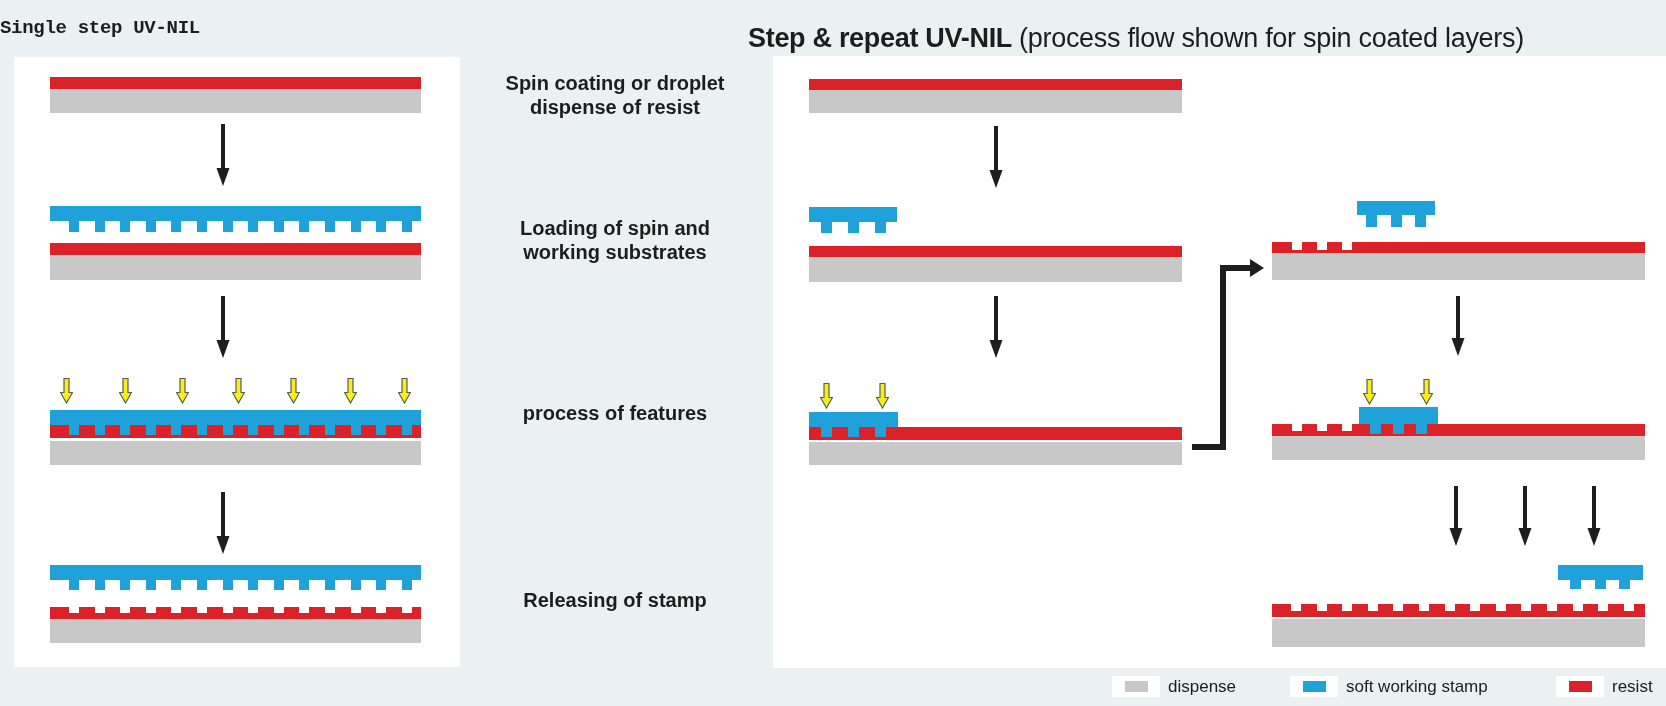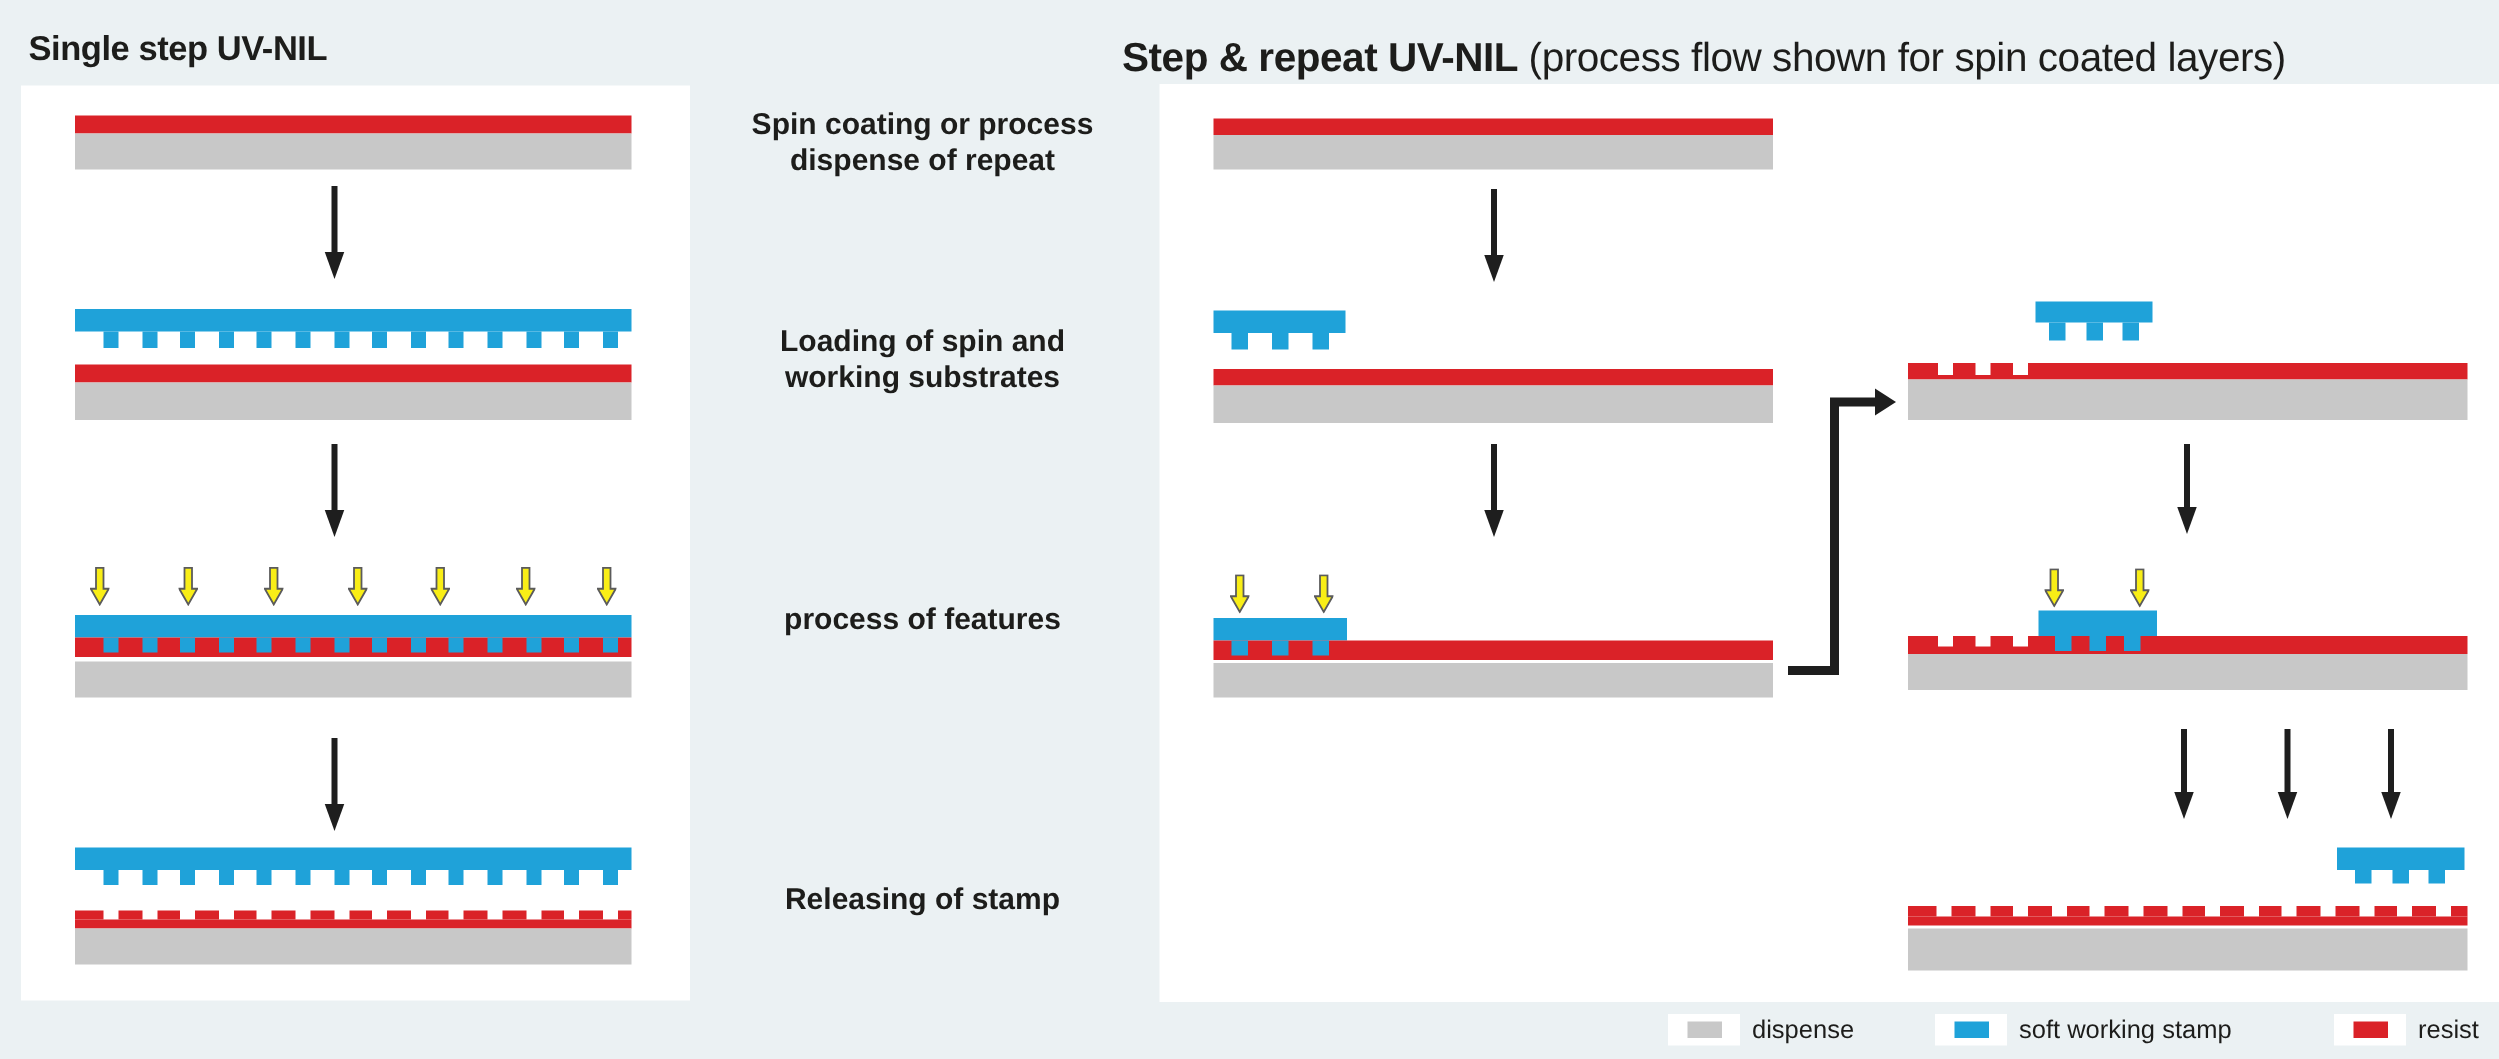--- a/index.html
+++ b/index.html
@@ -1,21 +1,21 @@
 <!DOCTYPE html>
 <html><head>
 <meta charset="utf-8">
 <style>
   html,body{margin:0;padding:0;background:#ebf1f3;}
   #canvas{position:relative;width:1666px;height:706px;background:#ebf1f3;overflow:hidden;
           font-family:"Liberation Sans",sans-serif;}
   .abs{position:absolute;}
   .title{position:absolute;white-space:nowrap;color:#1d1d1b;letter-spacing:-0.3px;
          font-family:"Liberation Sans",sans-serif;}
-  #left-title{left:19px;top:4px;font-size:23px;font-weight:700;}
+  #left-title{left:0;top:4px;font-size:19px;font-weight:700;font-family:Liberation Mono, monospace;}
   #right-title{left:748px;top:5px;font-size:27px;font-weight:400;}
   #right-title .b{font-weight:700;}
   #right-title .n{margin-left:7px;}
   .step-label{position:absolute;left:455px;width:320px;text-align:center;
               font-weight:700;font-size:20px;line-height:24px;color:#1d1d1b;}
   #step-label-1{top:71px;} #step-label-2{top:216px;} #step-label-3{top:401px;} #step-label-4{top:588px;}
   .legend-item{position:absolute;top:676px;display:flex;align-items:center;gap:8px;
                font-size:17px;color:#1d1d1b;}
   #legend-substrate{left:1112px;} #legend-stamp{left:1290px;} #legend-resist{left:1556px;}
   .lg-box{width:48px;height:21px;background:#ffffff;display:flex;align-items:center;justify-content:center;}
@@ -24,22 +24,22 @@
 </head>
 <body>
 
 <div id="canvas" style="background: rgb(235, 241, 243);">
 
   <h1 class="title" id="left-title">Single step UV-NIL</h1>
 
   <h1 class="title" id="right-title"><span class="b">Step &amp; repeat UV-NIL</span><span class="n">(process flow shown for spin coated layers)</span></h1>
 
   <div class="step-label" id="step-label-1">
-    <div>Spin coating or process</div>
-    <div>dispense of repeat</div>
+    <div>Spin coating or droplet</div>
+    <div>dispense of resist</div>
   </div>
   <div class="step-label" id="step-label-2">
     <div>Loading of spin and</div>
     <div>working substrates</div>
   </div>
   <div class="step-label" id="step-label-3">
     <div>process of features</div>
   </div>
   <div class="step-label" id="step-label-4">
     <div>Releasing of stamp</div>

